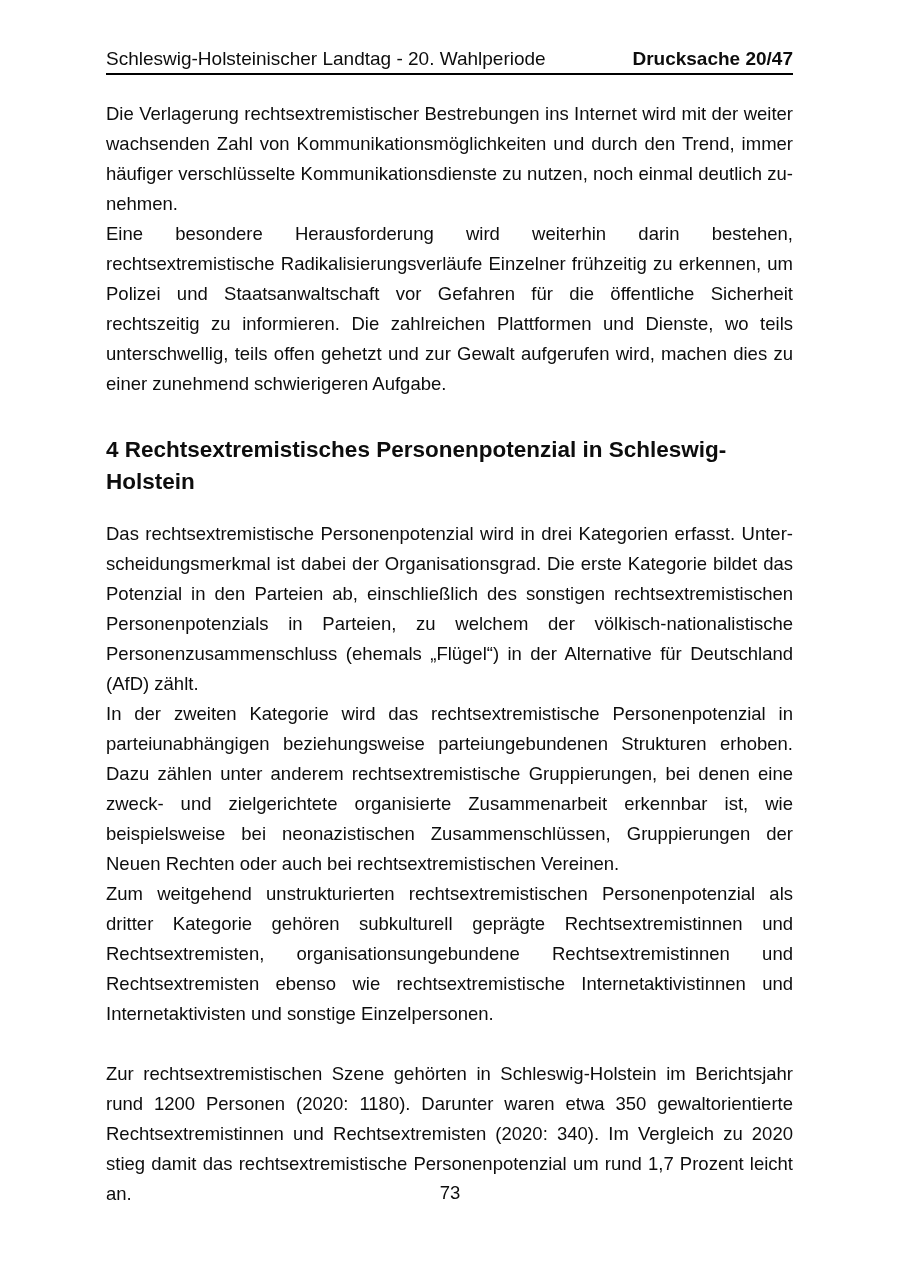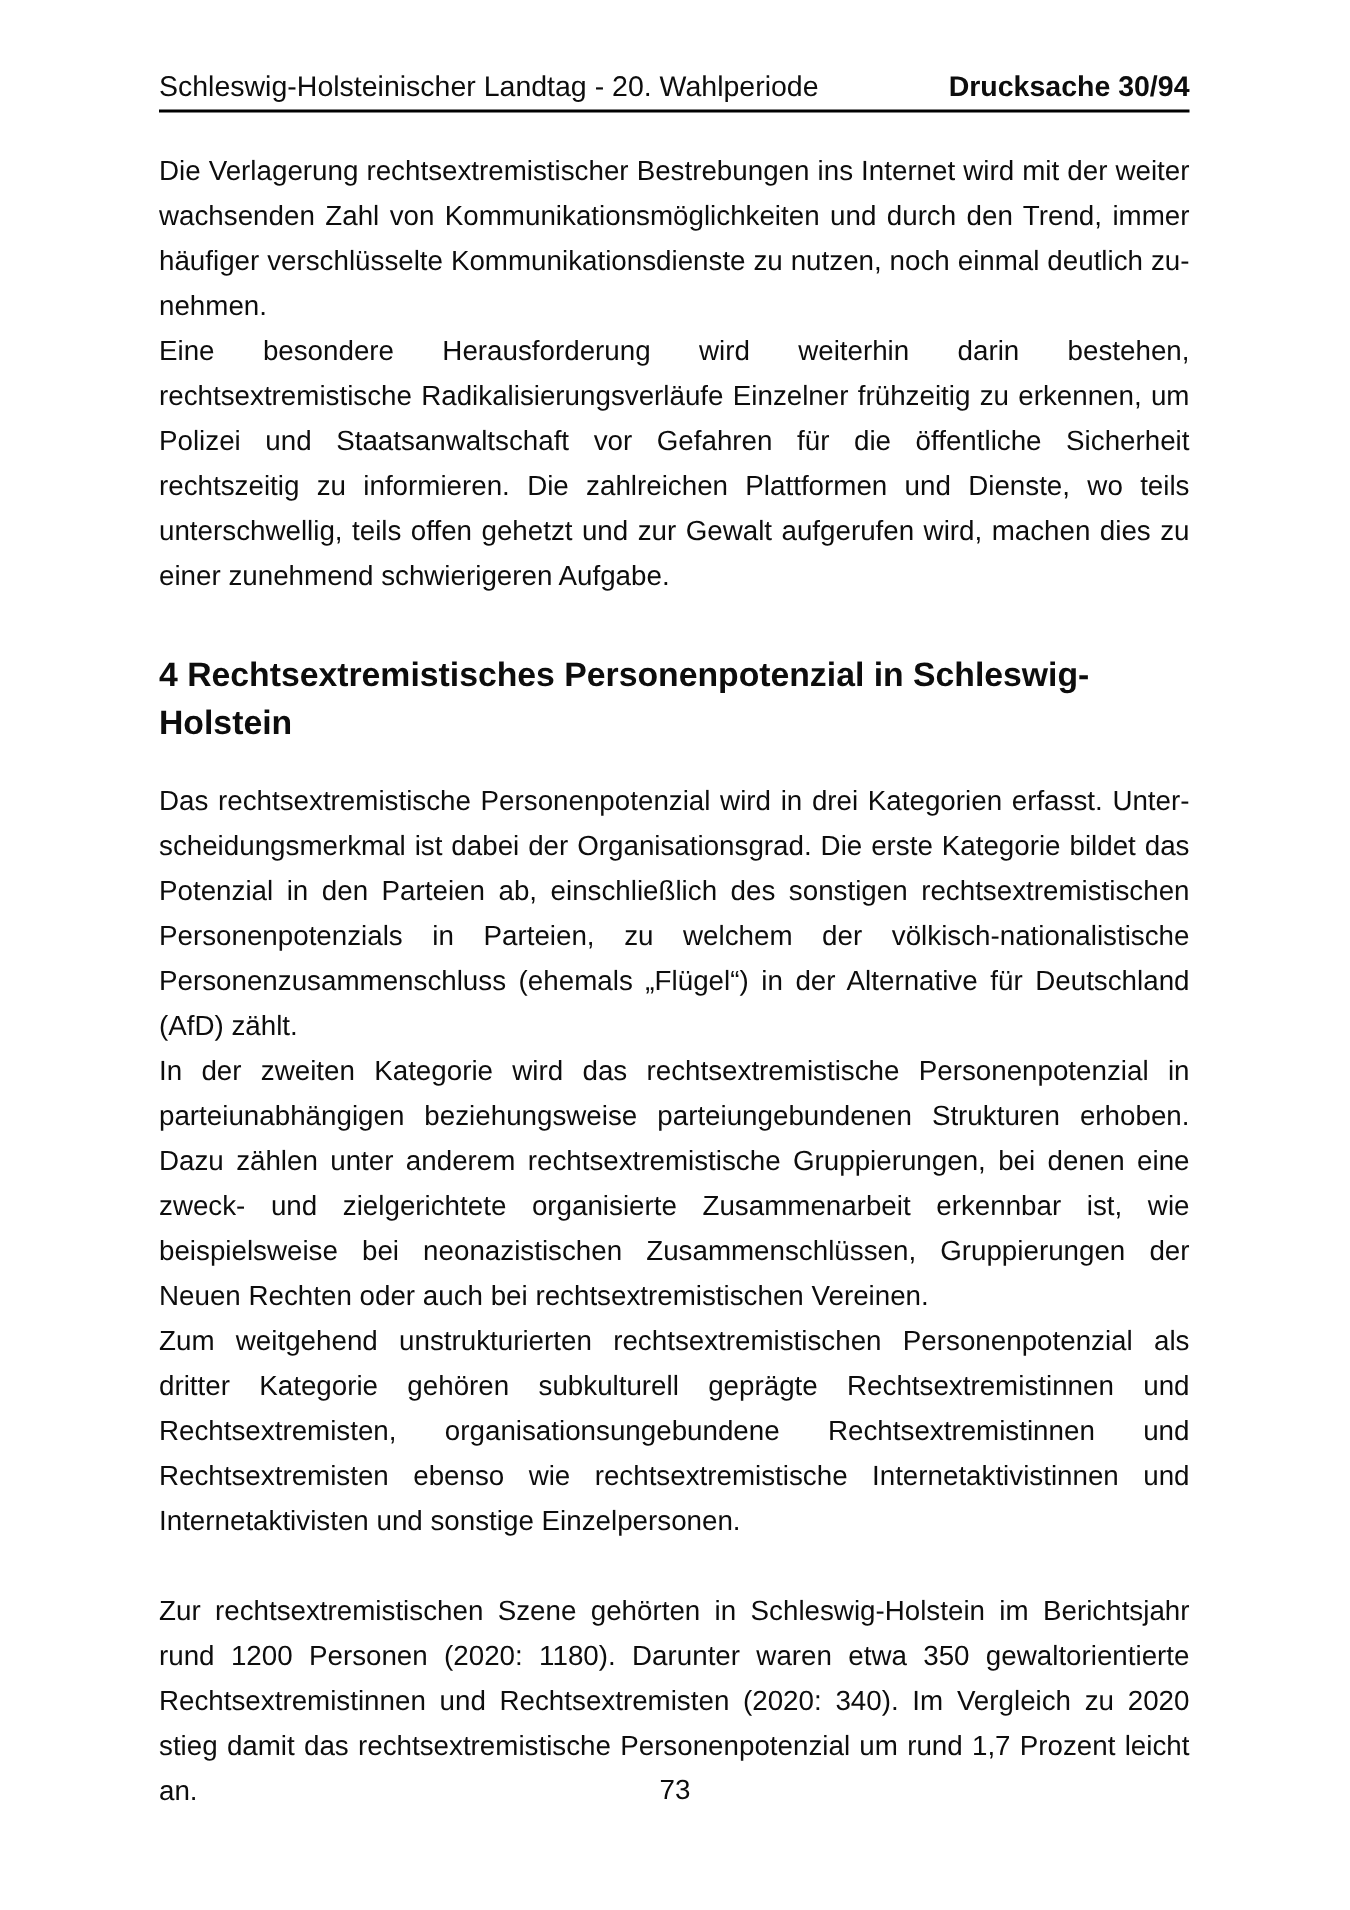--- a/index.html
+++ b/index.html
@@ -71,21 +71,21 @@
     line-height: 24px;
   }
 </style>
 </head>
 <body>
 
 <div class="page">
 
   <header class="doc-header">
     <span class="h-left">Schleswig-Holsteinischer Landtag - 20. Wahlperiode</span>
-    <span class="h-right">Drucksache 30/94</span>
+    <span class="h-right">Drucksache 20/47</span>
   </header>
 
   <main class="doc-body">
     <p class="para">Die Verlagerung rechtsextremistischer Bestrebungen ins Internet wird mit der weiter wachsenden Zahl von Kommunikationsmöglichkeiten und durch den Trend, immer häufiger verschlüsselte Kommunikationsdienste zu nutzen, noch einmal deutlich zu­nehmen.</p>
     <p class="para">Eine besondere Herausforderung wird weiterhin darin bestehen, rechtsextremistische Radikalisierungsverläufe Einzelner frühzeitig zu erkennen, um Polizei und Staatsan­waltschaft vor Gefahren für die öffentliche Sicherheit rechtszeitig zu informieren. Die zahlreichen Plattformen und Dienste, wo teils unterschwellig, teils offen gehetzt und zur Gewalt aufgerufen wird, machen dies zu einer zunehmend schwierigeren Aufgabe.</p>
 
     <h2 class="heading">4 Rechtsextremistisches Personenpotenzial in Schleswig-Holstein</h2>
 
     <p class="para">Das rechtsextremistische Personenpotenzial wird in drei Kategorien erfasst. Unter­scheidungsmerkmal ist dabei der Organisationsgrad. Die erste Kategorie bildet das Potenzial in den Parteien ab, einschließlich des sonstigen rechtsextremistischen Per­sonenpotenzials in Parteien, zu welchem der völkisch-nationalistische Personenzu­sammenschluss (ehemals „Flügel“) in der Alternative für Deutschland (AfD) zählt.</p>
     <p class="para">In der zweiten Kategorie wird das rechtsextremistische Personenpotenzial in parteiun­abhängigen beziehungsweise parteiungebundenen Strukturen erhoben. Dazu zählen unter anderem rechtsextremistische Gruppierungen, bei denen eine zweck- und ziel­gerichtete organisierte Zusammenarbeit erkennbar ist, wie beispielsweise bei neona­zistischen Zusammenschlüssen, Gruppierungen der Neuen Rechten oder auch bei rechtsextremistischen Vereinen.</p>

